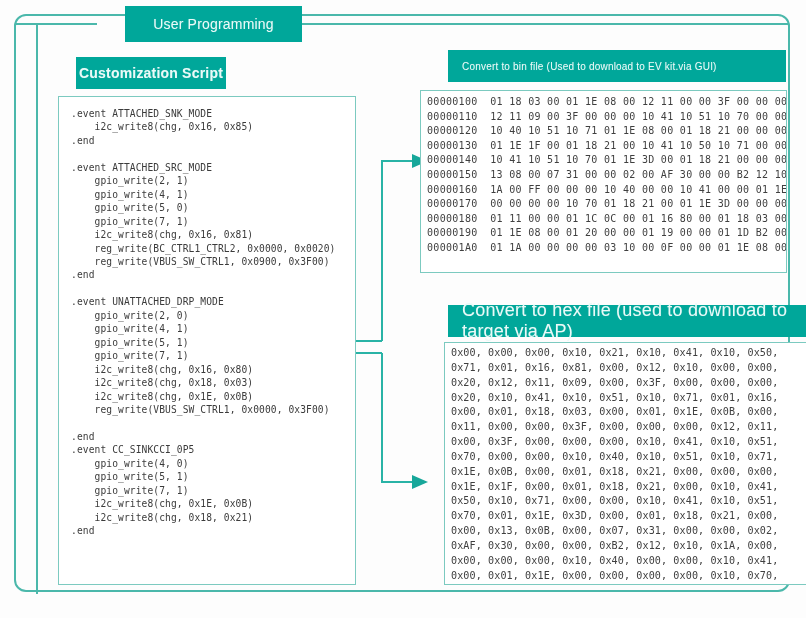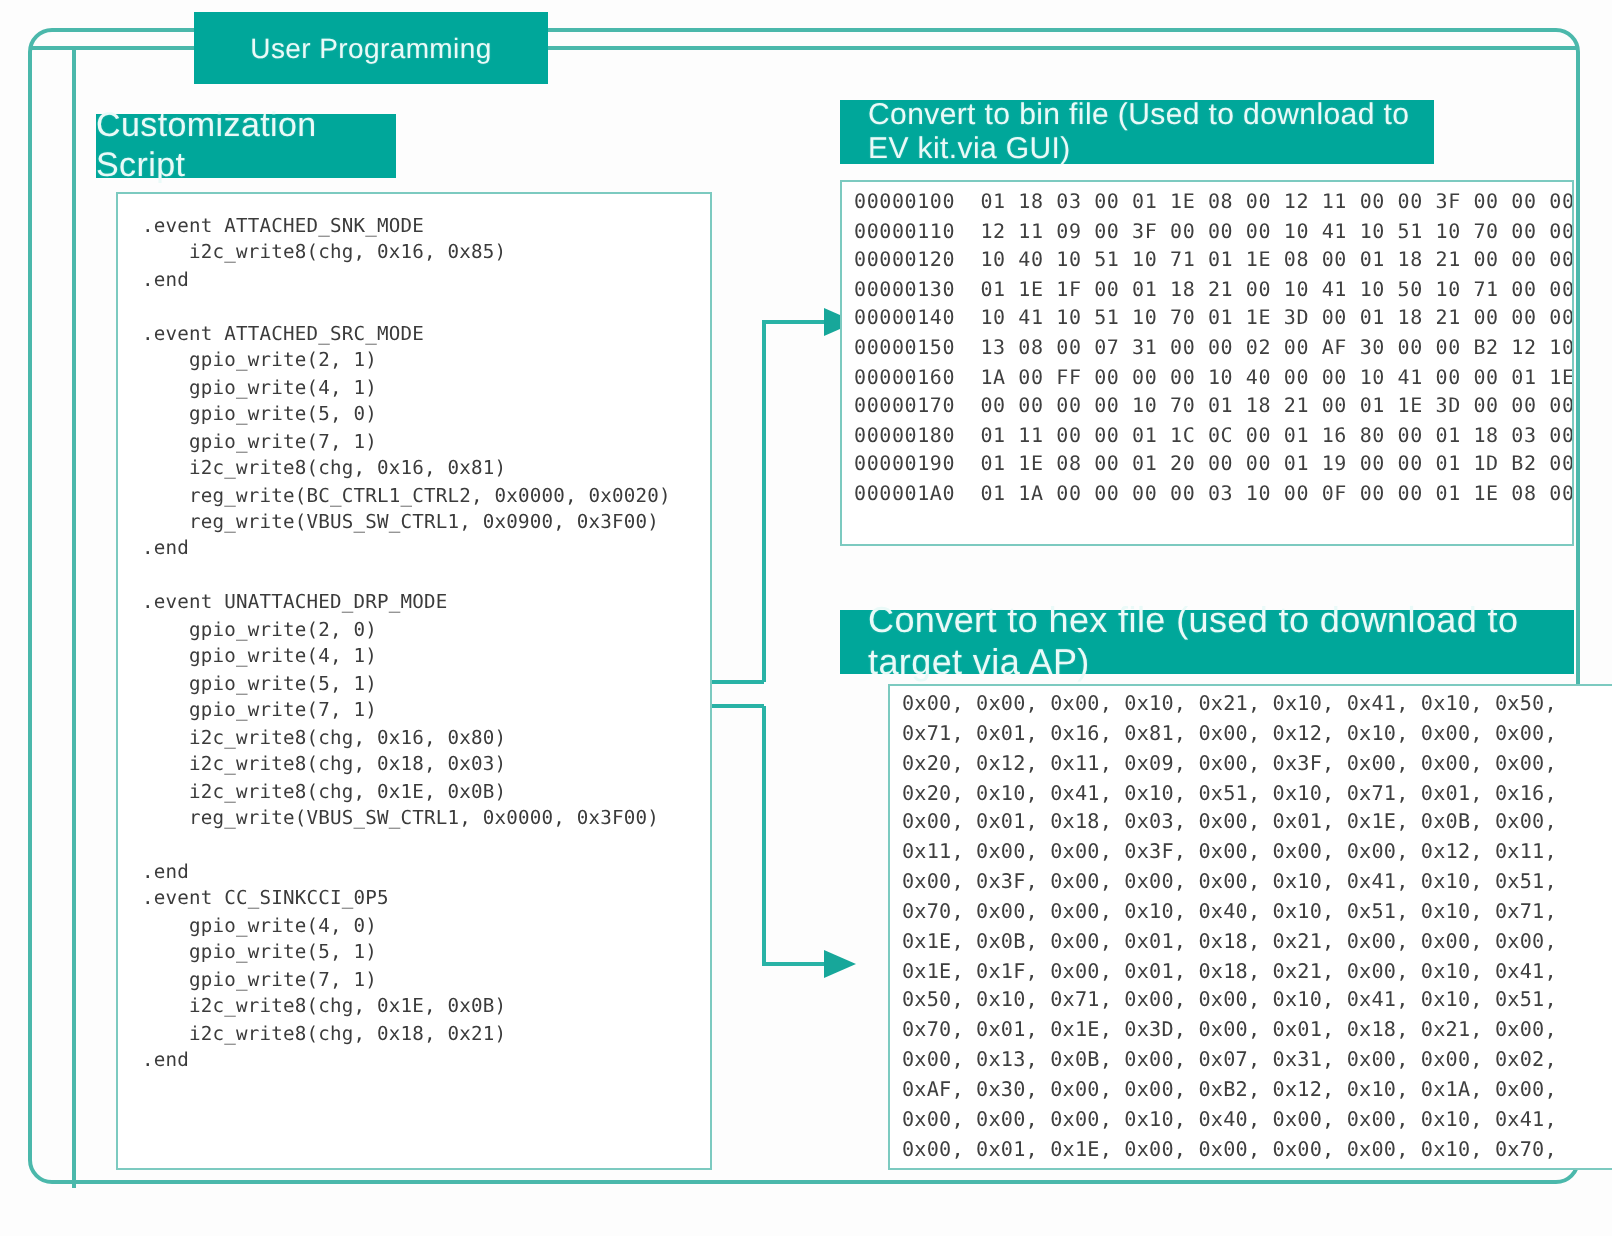--- a/index.html
+++ b/index.html
@@ -37,47 +37,49 @@
   
   .chip {
     position: absolute;
     background: #00a79a;
     color: #eafaf8;
     display: flex;
     align-items: center;
     box-sizing: border-box;
     letter-spacing: 0.2px;
     text-shadow: 0 0 1px rgba(255,255,255,0.25);
+    margin-left: 28px;
   }
 
   .chip-user-programming {
     left: 97px;
     top: 6px;
     width: 177px;
     height: 36px;
     justify-content: center;
     font-size: 14px;
   }
 
   .chip-customization {
     left: 48px;
     top: 57px;
     width: 150px;
     height: 32px;
     justify-content: center;
-    font-size: 17px;
+    font-size: 14px;
+    font-weight: bold;
   }
 
   .chip-bin {
     left: 420px;
     top: 50px;
-    width: 297px;
+    width: 338px;
     height: 32px;
     padding-left: 14px;
-    font-size: 15px;
+    font-size: 10px;
   }
 
   .chip-hex {
     left: 420px;
     top: 305px;
     width: 367px;
     height: 32px;
     padding-left: 14px;
     font-size: 18px;
   }

